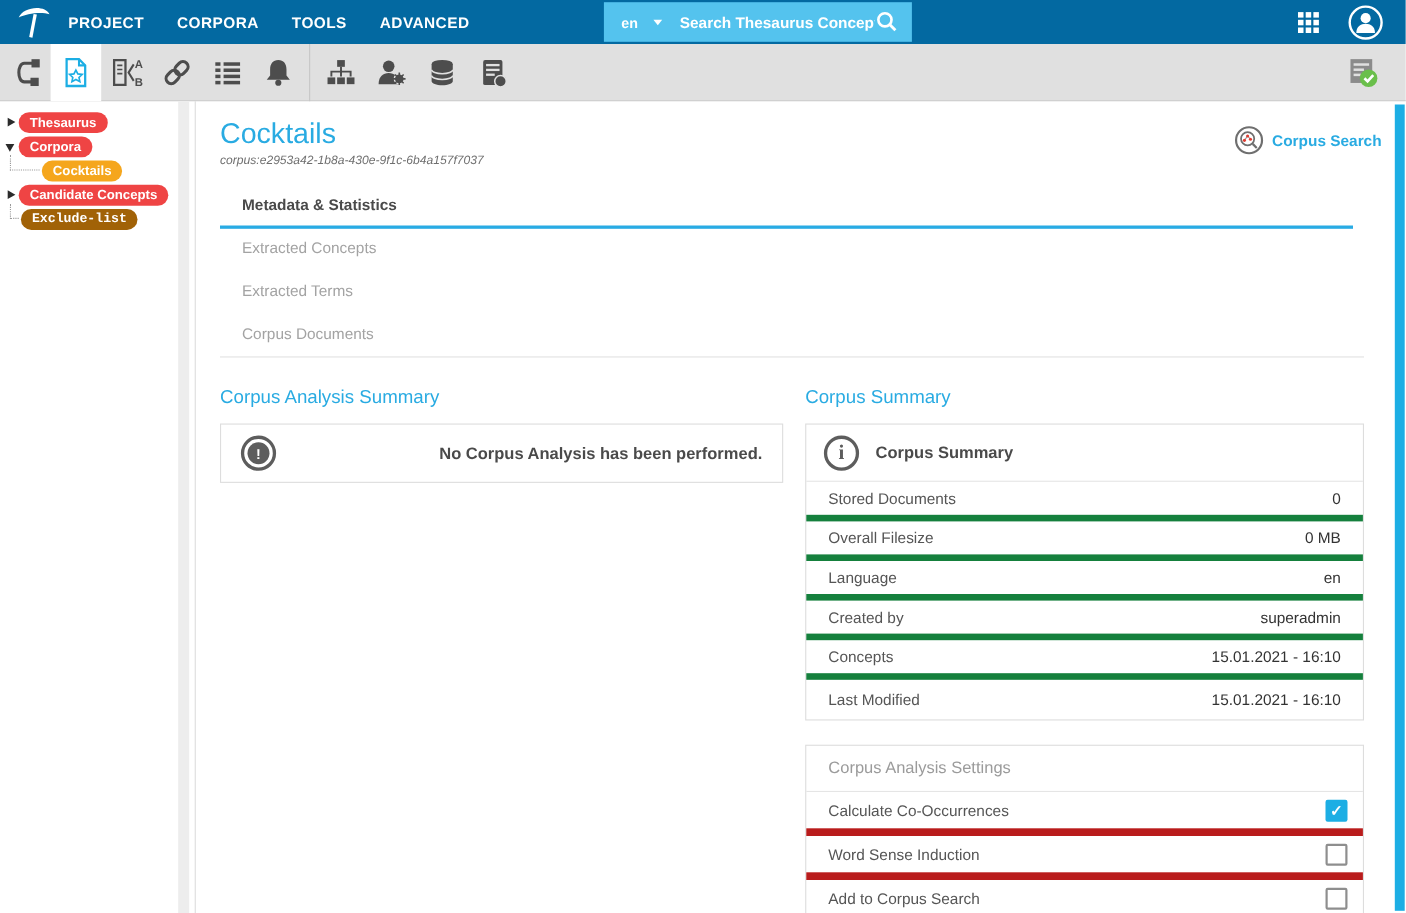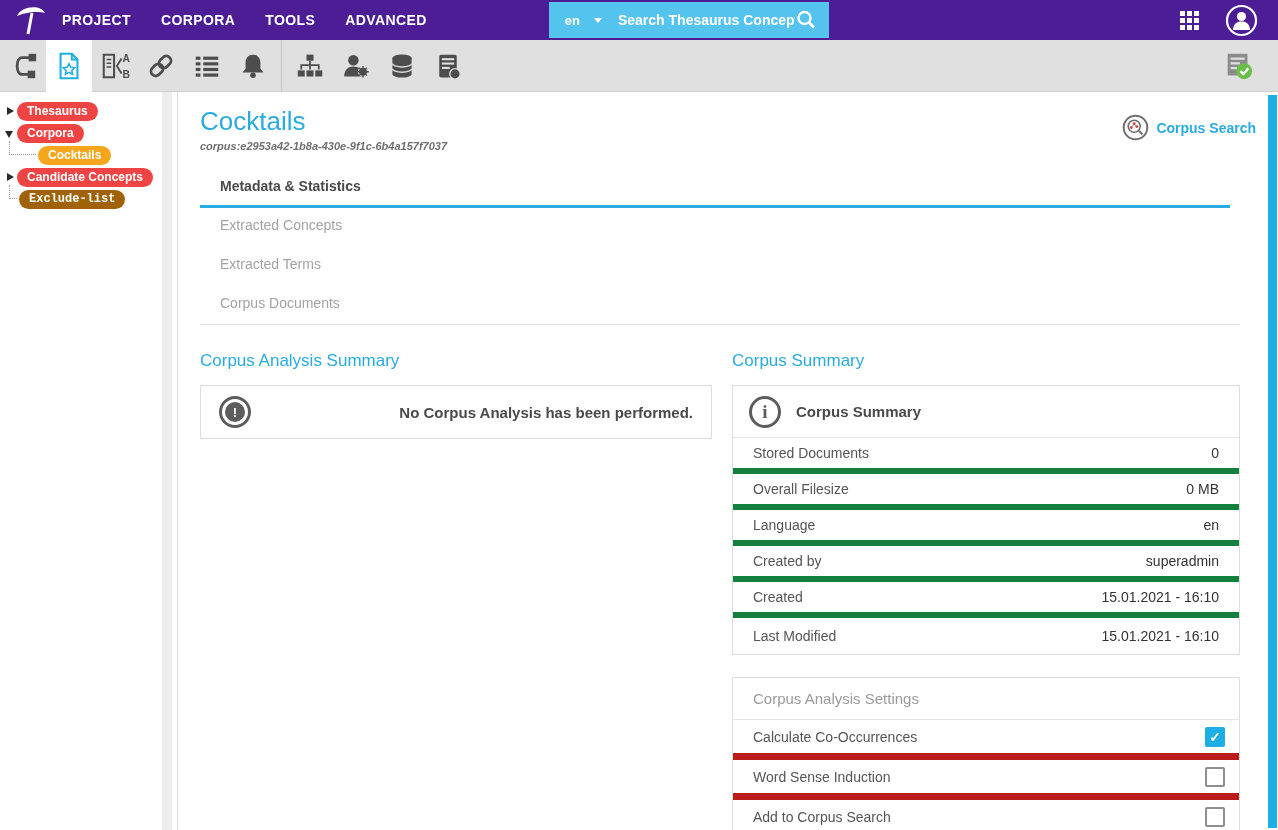--- a/index.html
+++ b/index.html
@@ -1,20 +1,20 @@
 <!DOCTYPE html>
 <html><head>
 <meta charset="utf-8">
 <style>
   * { margin:0; padding:0; box-sizing:border-box; }
   html,body { width:1278px; height:830px; overflow:hidden; }
   body { font-family:"Liberation Sans", sans-serif; background:#fff; position:relative; }
 
   
-  .topbar { height:40px; background:#4c1d95; display:flex; align-items:center; color:#fff; }
+  .topbar { height:40px; background:#0369a1; display:flex; align-items:center; color:#fff; }
   .logo { width:62px; height:40px; display:flex; align-items:center; justify-content:center; }
   .nav-item { font-size:14px; font-weight:700; letter-spacing:.4px; margin-right:30px; cursor:pointer; }
   .searchbox { margin-left:92px; width:280px; height:36px; background:#54c3ee; display:flex; align-items:center; padding:0 12px 0 16px; }
   .lang-label { font-size:13px; font-weight:700; }
   .caret-down { width:0; height:0; border-left:4px solid transparent; border-right:4px solid transparent; border-top:5px solid #fff; margin-left:14px; }
   .search-input { flex:1; background:transparent; border:none; outline:none; color:#fff; font-size:14px; font-weight:700; font-family:"Liberation Sans",sans-serif; margin-left:16px; min-width:0; }
   .search-input::placeholder { color:#fff; opacity:1; }
   .top-right { margin-left:auto; display:flex; align-items:center; gap:26px; padding-right:20px; }
   .grid-icon { display:grid; grid-template-columns:repeat(3,5px); grid-template-rows:repeat(3,5px); gap:2px; }
   .grid-icon span { background:#fff; }
@@ -39,21 +39,21 @@
   .connector { width:27px; height:14px; border-left:1px dotted #999; border-bottom:1px dotted #999; margin:-8px 2px 6px 5px; flex:none; }
   .connector.short { width:8px; }
   .pill { color:#fff; font-size:12px; font-weight:700; padding:2px 10px 3px; border-radius:10px; white-space:nowrap; cursor:pointer; }
   .pill-blue { background:#ef4444; }
   .pill-orange { background:#f5a61d; }
   .pill-black { background:#a16207;font-family:Liberation Mono, monospace; }
 
   
   .main { flex:1; position:relative; padding:0 38px 0 22px; overflow:hidden; }
   .page-title { margin-top:14px; font-size:26px; font-weight:400; color:#29abe2; }
-  .corpus-id { font-size:11px; font-style:italic; color:#6f6f6f; margin-top:3px;font-weight:bold; }
+  .corpus-id { font-size:11px; font-style:italic; color:#6f6f6f; margin-top:3px; }
   .corpus-search { position:absolute; top:22px; right:22px; display:flex; align-items:center; gap:7px; cursor:pointer; }
   .corpus-search-label { color:#29abe2; font-weight:700; font-size:14px; }
 
   .tabs { display:flex; margin-top:16px; border-bottom:1px solid #e2e2e2;flex-direction:column; }
   .tab { font-size:14px; color:#a3a3a3; padding:10px 20px 13px; position:relative; margin-right:10px; cursor:pointer; white-space:nowrap; }
   .tab.active { color:#4a4a4a; font-weight:700; }
   .tab.active::after { content:""; position:absolute; left:0; right:0; bottom:-1px; height:3px; background:#29abe4; }
 
   .columns { display:flex; gap:20px; margin-top:26px; }
   .col-left { width:512px; flex:none; }
@@ -316,21 +316,21 @@
           </div>
           <div class="kv-row">
             <span class="kv-label">Language</span>
             <span class="kv-value">en</span>
           </div>
           <div class="kv-row">
             <span class="kv-label">Created by</span>
             <span class="kv-value">superadmin</span>
           </div>
           <div class="kv-row">
-            <span class="kv-label">Created</span>
+            <span class="kv-label">Concepts</span>
             <span class="kv-value">15.01.2021 - 16:10</span>
           </div>
           <div class="kv-row">
             <span class="kv-label">Last Modified</span>
             <span class="kv-value">15.01.2021 - 16:10</span>
           </div>
         </div>
 
         <div class="card settings-card">
           <div class="settings-header">Corpus Analysis Settings</div>

